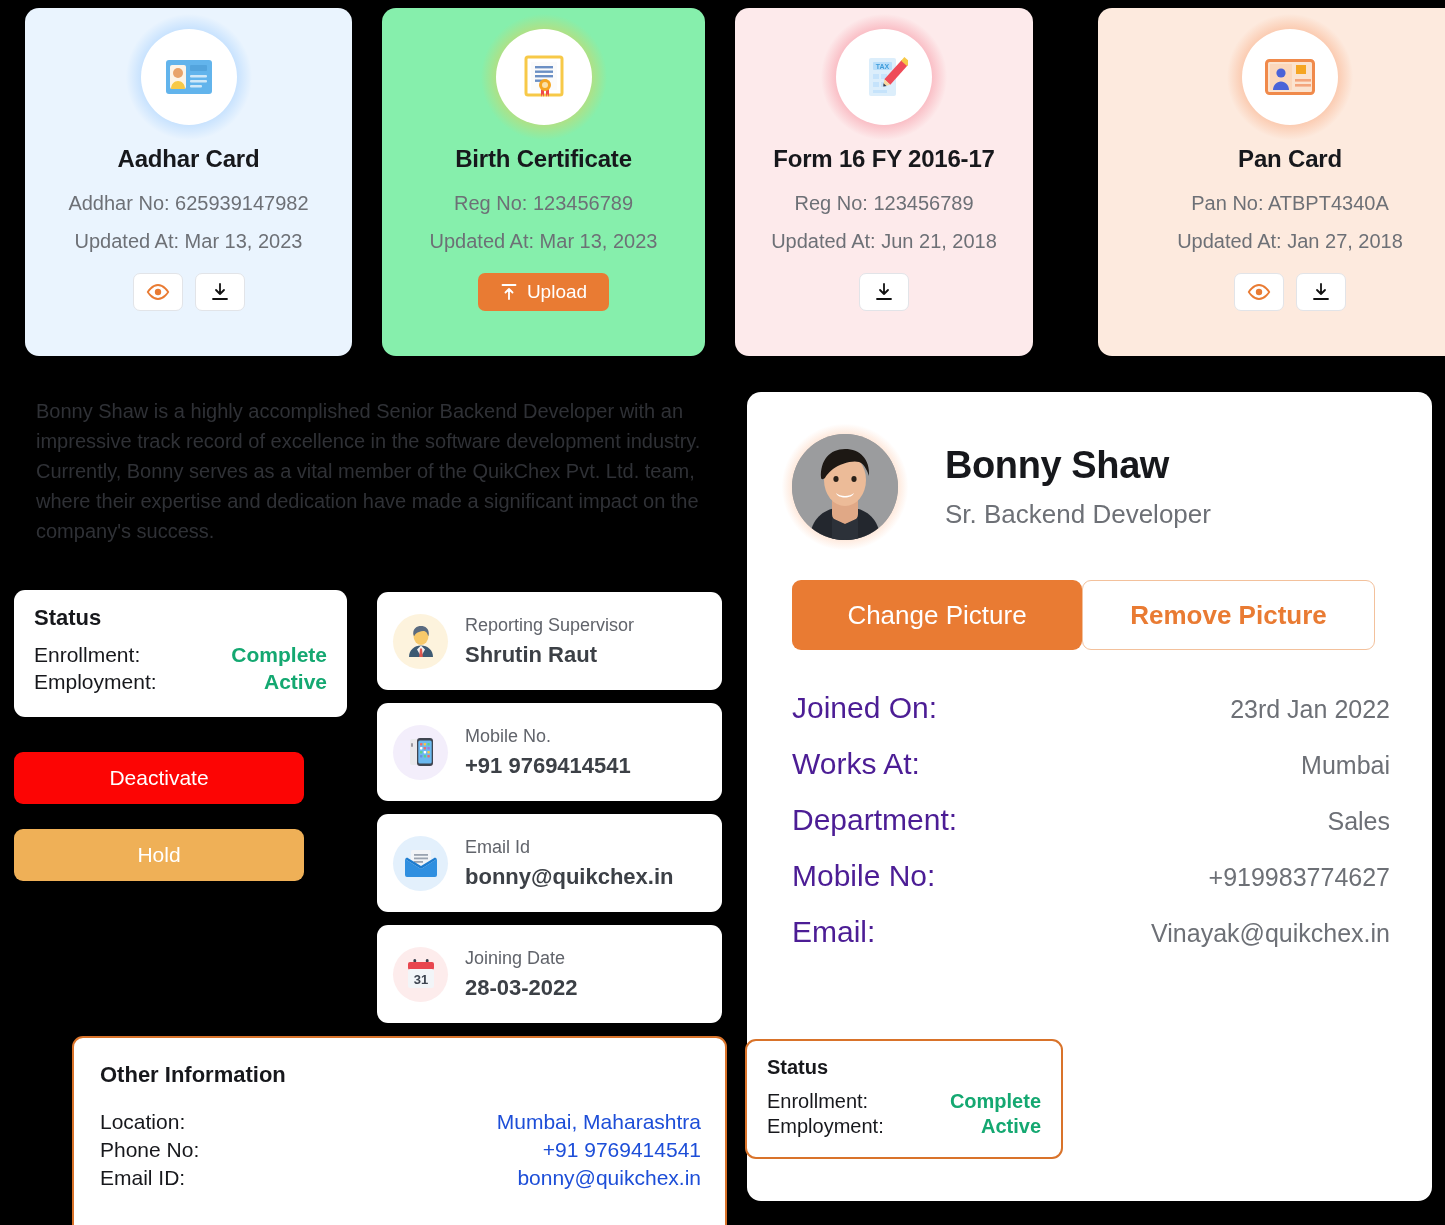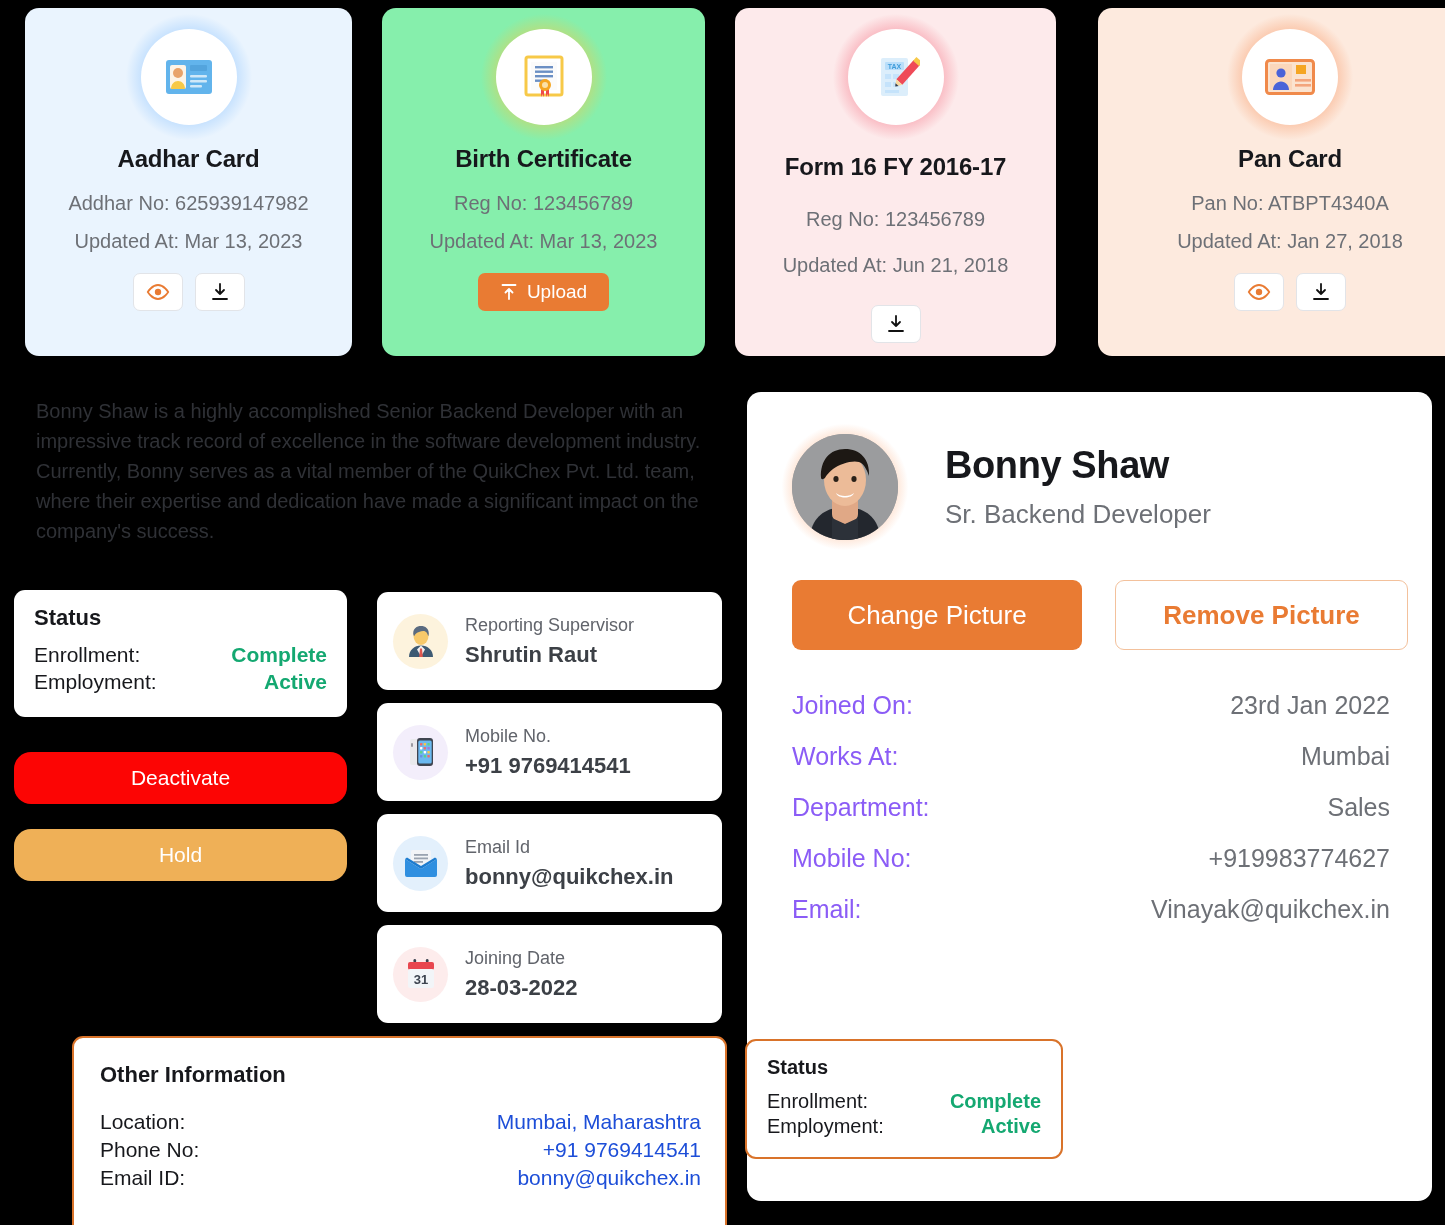--- a/index.html
+++ b/index.html
@@ -14,21 +14,21 @@
   
   .doc-row { position: absolute; left: 0; top: 0; width: 1445px; height: 360px; }
   .doc-card {
     position: absolute; top: 8px; height: 348px;
     border-radius: 14px;
     display: flex; flex-direction: column; align-items: center;
     overflow: hidden;
   }
   .doc-card.c1 { left: 25px;   width: 327px; background: #eaf4fe; }
   .doc-card.c2 { left: 382px;  width: 323px; background: #86efac; }
-  .doc-card.c3 { left: 735px;  width: 321px; background: #fdeaeb; gap: 8px; }
+  .doc-card.c3 { left: 735px;  width: 298px; background: #fdeaeb; }
   .doc-card.c4 { left: 1098px; width: 384px; background: #fdeade; }
 
   .doc-icon-wrap {
     position: relative; margin-top: 21px;
     width: 96px; height: 96px;
     display: flex; align-items: center; justify-content: center;
   }
   .doc-icon-glow {
     position: absolute; left: -24px; top: -24px; width: 144px; height: 144px;
     border-radius: 50%;
@@ -75,22 +75,22 @@
   }
   .status-title { font-size: 22px; font-weight: bold; color: #17181c; }
   .status-rows { margin-top: 12px; }
   .status-row { display: flex; justify-content: space-between; align-items: baseline; }
   .status-row + .status-row { margin-top: 3px; }
   .status-label { font-size: 21px; color: #17181c; }
   .status-value { font-size: 21px; color: #14a871; font-weight: bold; }
 
   
   .btn-wide {
-    position: absolute; left: 14px; width: 333px; height: 52px;
-    border: none; border-radius: 17px; color: #fff; font-size: 21px;
+    position: absolute; left: 14px; width: 290px; height: 52px;
+    border: none; border-radius: 9px; color: #fff; font-size: 21px;
     cursor: pointer; font-family: "Liberation Sans", sans-serif;
   }
   .btn-deactivate { top: 752px; background: #fc0504; }
   .btn-hold { top: 829px; background: #efb057; }
 
   
   .contact-list { position: absolute; left: 377px; top: 592px; width: 345px; }
   .contact-item {
     width: 345px; height: 98px; background: #fff; border-radius: 11px;
     display: flex; align-items: center; padding-left: 16px; margin-bottom: 13px;
@@ -120,33 +120,33 @@
     border-radius: 50%;
     background: radial-gradient(circle, rgba(250,150,90,.55) 36%, rgba(250,150,90,0) 64%);
   }
   .avatar {
     position: relative; width: 106px; height: 106px; border-radius: 50%;
     overflow: hidden; background: #9a9a9c;
   }
   .profile-name-block { margin-left: 47px; }
   .profile-name { font-size: 38px; font-weight: bold; color: #17181c; letter-spacing: -0.4px; }
   .profile-role { font-size: 26px; color: #6d7076; margin-top: 12px; }
-  .pic-btns { display: flex; gap: 33px; padding: 40px 0 0 45px; align-items: center; }
+  .pic-btns { display: flex; padding: 40px 0 0 45px; align-items: center; }
   .btn-change {
     width: 290px; height: 70px; background: #e97b33; border: none; border-radius: 9px;
     color: #fff; font-size: 26px; cursor: pointer; font-family: "Liberation Sans", sans-serif;
   }
   .btn-remove {
     width: 293px; height: 70px; background: #fff; border: 1.5px solid #f3c19c;
     border-radius: 9px; color: #e97b33; font-size: 26px; font-weight: bold;
     cursor: pointer; font-family: "Liberation Sans", sans-serif;
   }
   .profile-details { padding: 30px 42px 0 45px; }
   .detail-row { display: flex; justify-content: space-between; align-items: baseline; padding: 11px 0; }
-  .detail-label { font-size: 25px; color: #8b5cf6; }
+  .detail-label { font-size: 30px; color: #4c1d95; }
   .detail-value { font-size: 25px; color: #6d7076; }
 
   
   .bottom-card {
     position: absolute; background: #fff; border: 2px solid #d9732a;
     border-radius: 11px;
   }
   .other-info { left: 72px; top: 1036px; width: 655px; height: 200px; padding: 24px 24px 0 26px; }
   .other-title { font-size: 22px; font-weight: bold; color: #17181c; }
   .other-rows { margin-top: 22px; }

